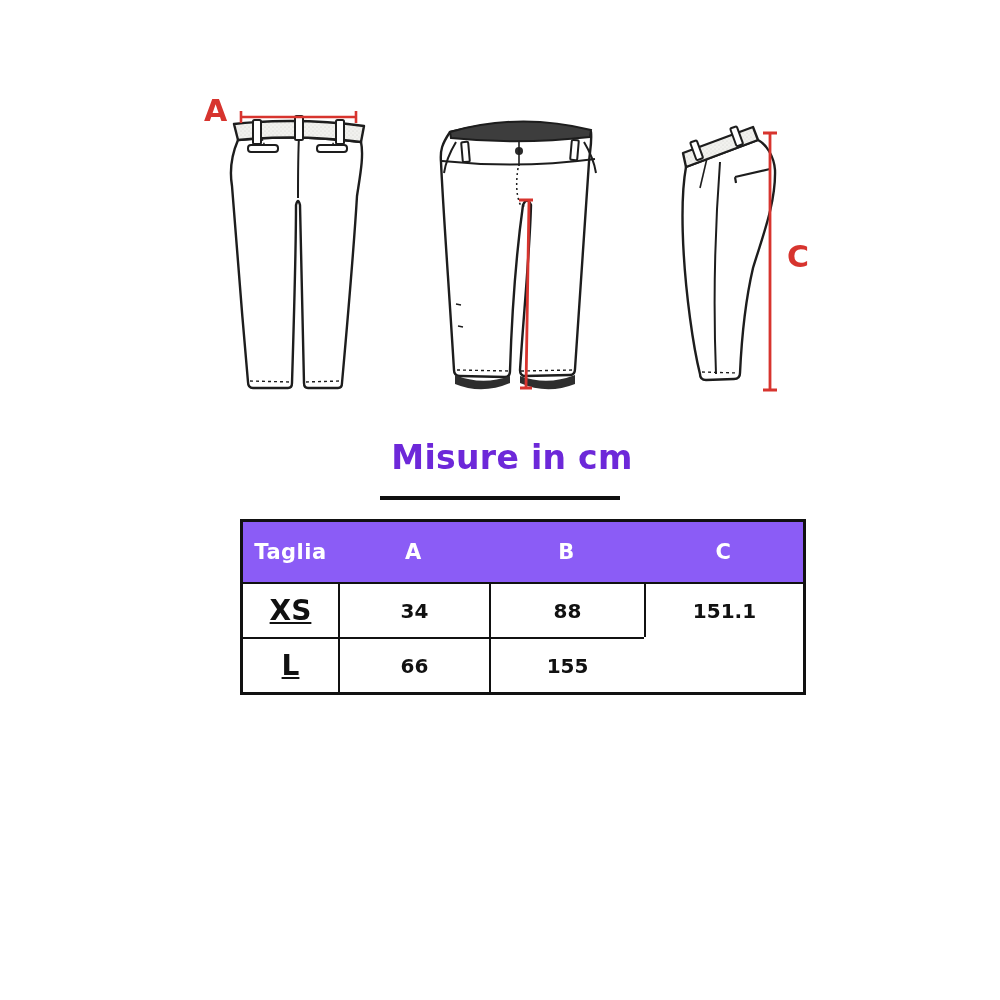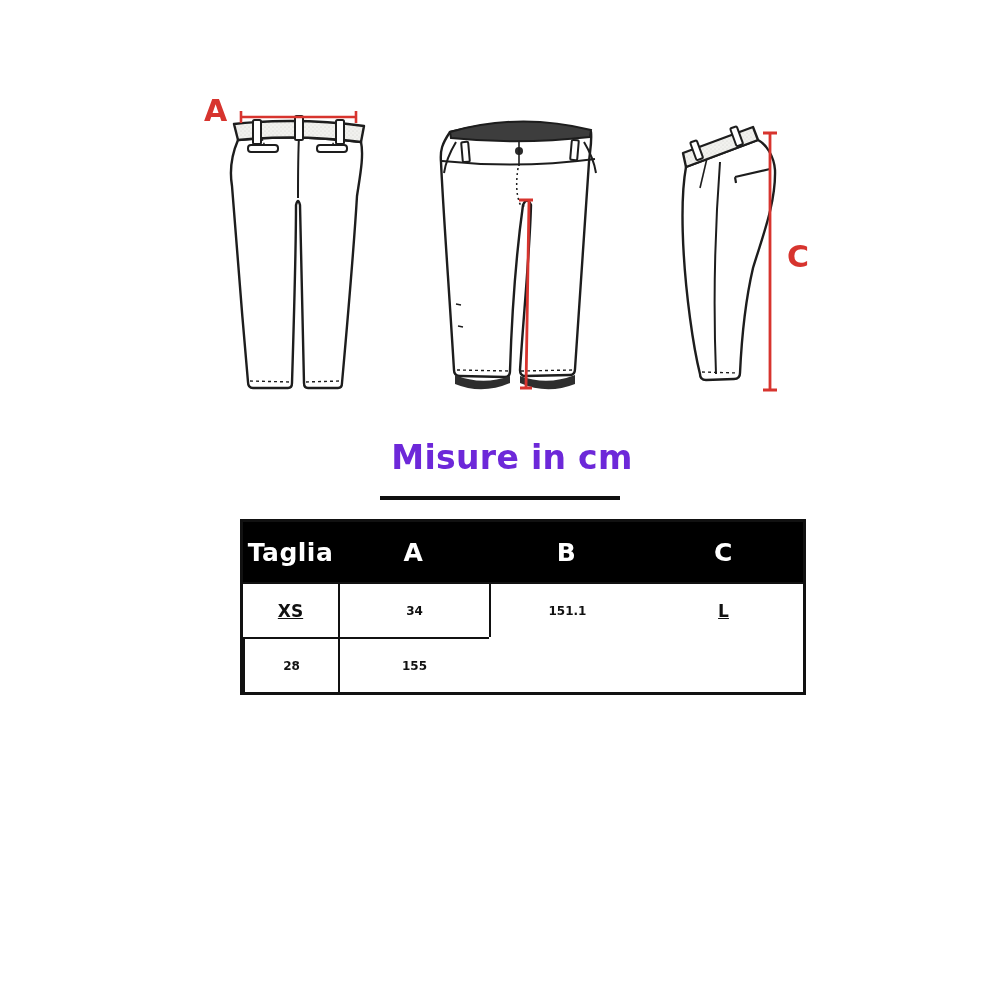--- a/index.html
+++ b/index.html
@@ -17,29 +17,29 @@
     font-size:33px;font-weight:800;letter-spacing:.3px;color:#6d28d9;margin-left:12px;
   }
   .title-rule{position:absolute;left:380px;top:496px;width:240px;height:4px;background:#0f0f0f;}
   .size-table{
     position:absolute;left:240px;top:519px;width:566px;
     border:3px solid #111;display:grid;
     grid-template-columns:95px 151px 155px 159px;
     box-sizing:border-box;
   }
   .th{
-    background:#000000;color:#fff;height:60px;display:flex;align-items:center;justify-content:center;
-    font-weight:700;font-size:25px;letter-spacing:.5px;
+    background:#8b5cf6;color:#fff;height:60px;display:flex;align-items:center;justify-content:center;
+    font-weight:700;font-size:21px;letter-spacing:.5px;
   }
   .td{
     background:#fff;height:55px;display:flex;align-items:center;justify-content:center;
     font-weight:700;border-top:2px solid #111;box-sizing:border-box;
   }
-  .td.val{font-size:12px;}
-  .td.size{font-size:17px;text-decoration:underline;}
+  .td.val{font-size:20px;}
+  .td.size{font-size:28px;text-decoration:underline;}
   .td.bl{border-left:2px solid #111;}
 </style>
 </head>
 <body>
 
 <div class="canvas">
 
   <div class="measure-label" style="left:204px;top:96px;">A</div>
   <div class="measure-label" style="left:547px;top:242px;">B</div>
   <div class="measure-label" style="left:787px;top:242px;">C</div>
@@ -147,20 +147,21 @@
   <div class="title-rule"></div>
 
   <div class="size-table">
     <div class="th">Taglia</div>
     <div class="th">A</div>
     <div class="th">B</div>
     <div class="th">C</div>
 
     <div class="td size">XS</div>
     <div class="td val bl">34</div>
+    <div class="td val bl">88</div>
     <div class="td val bl">151.1</div>
 
     <div class="td size">L</div>
-    <div class="td val bl">28</div>
+    <div class="td val bl">66</div>
     <div class="td val bl">155</div>
   </div>
 
 </div>
 
 </body></html>

